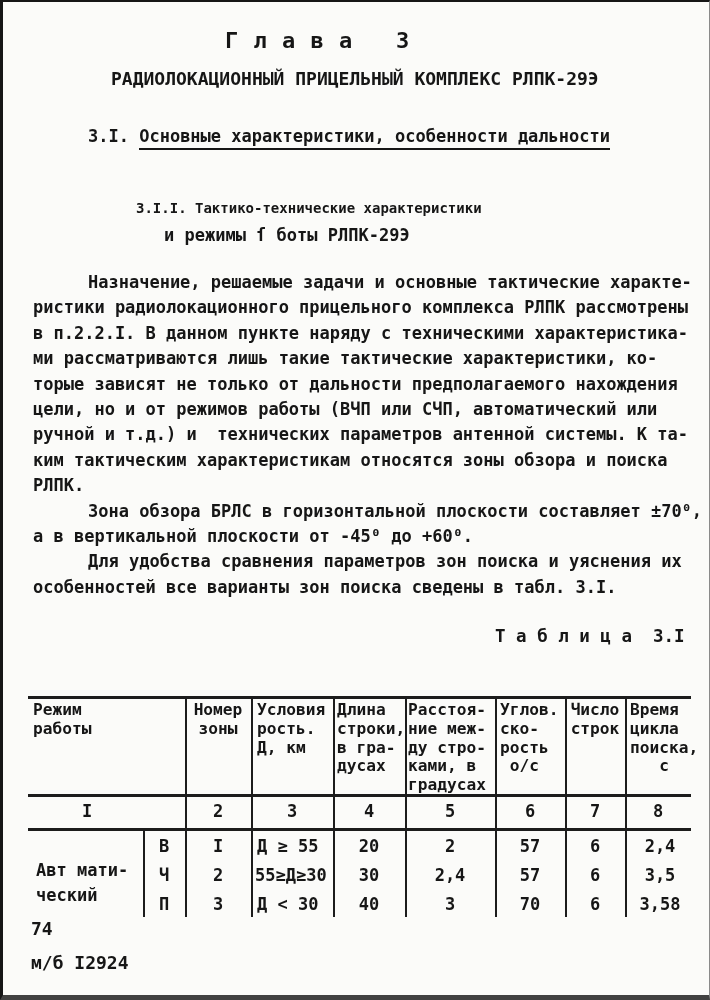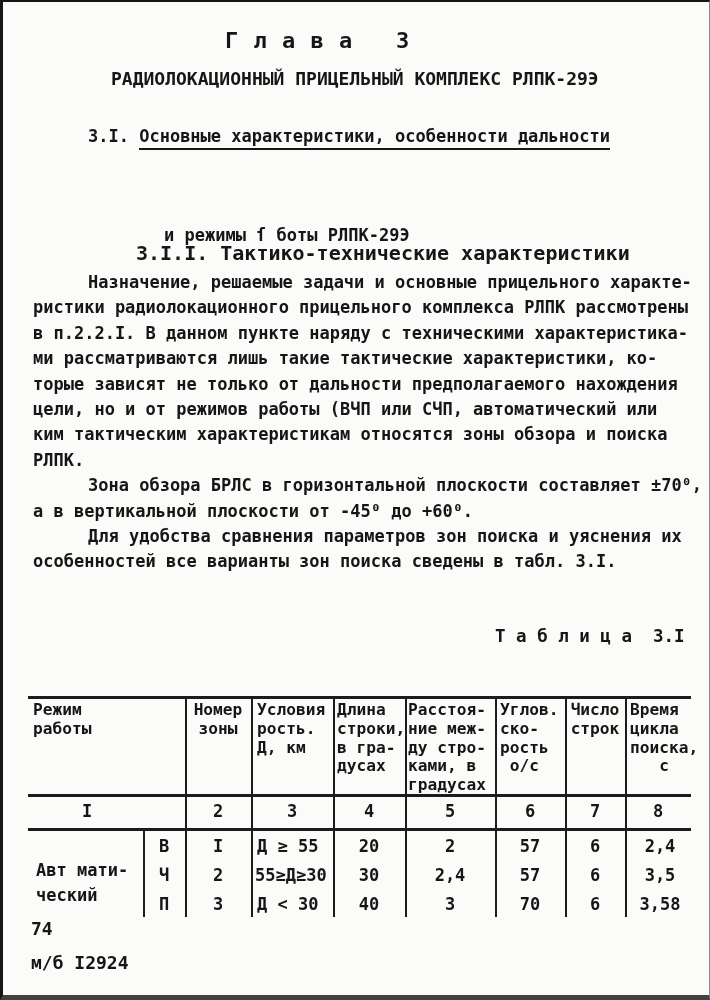--- a/index.html
+++ b/index.html
@@ -16,21 +16,21 @@
     border-top:2px solid #161616;
     border-right:1px solid #8a8a8a;
     border-bottom:5px solid #414141;
   }
   .abs{position:absolute;white-space:pre;}
   .chapter{top:26px;left:222px;font-size:22px;letter-spacing:1px;}
   .doc-title{top:66px;left:108px;font-size:18px;}
   .s31a{top:124px;left:85px;font-size:17px;}
   .s31b{top:157px;left:193px;font-size:17px;}
   .uline{border-bottom:2px solid #161616;padding-bottom:2px;}
-  .s311a{top:198px;left:133px;font-size:20px;margin-top:41px;}
+  .s311a{top:198px;left:133px;font-size:14px;}
   .s311b{top:223px;left:161px;font-size:17px;}
   .bodyblock{position:absolute;top:268px;left:30px;width:670px;font-size:17px;line-height:25.4px;}
   .bodyline{white-space:pre;}
   .ind{padding-left:55px;}
   .tbl-caption{top:624px;left:492px;font-size:17.5px;}
   .hline{position:absolute;background:#1c1c1c;height:3px;}
   .vline{position:absolute;background:#1c1c1c;width:2px;}
   .hcell{position:absolute;top:699px;font-size:16.2px;line-height:18.8px;white-space:pre;}
   .ctr{text-align:center;}
   .ncell{position:absolute;top:799px;height:26px;font-size:17px;text-align:center;}
@@ -48,26 +48,27 @@
   <div class="abs chapter">Г л а в а   3</div>
 
   <div class="abs doc-title">РАДИОЛОКАЦИОННЫЙ ПРИЦЕЛЬНЫЙ КОМПЛЕКС РЛПК-29Э</div>
 
   <div class="abs s31a"><span>3.I. </span><span class="uline">Основные характеристики, особенности дальности</span></div>
 
   <div class="abs s311a">3.I.I. Тактико-технические характеристики</div>
   <div class="abs s311b">и режимы ſ боты РЛПК-29Э</div>
 
   <div class="bodyblock">
-    <div class="bodyline ind">Назначение, решаемые задачи и основные прицельного характе-</div>
+    <div class="bodyline ind">Назначение, решаемые задачи и основные тактические характе-</div>
     <div class="bodyline">ристики радиолокационного прицельного комплекса РЛПК рассмотрены</div>
     <div class="bodyline">в п.2.2.I. В данном пункте наряду с техническими характеристика-</div>
     <div class="bodyline">ми рассматриваются лишь такие тактические характеристики, ко-</div>
     <div class="bodyline">торые зависят не только от дальности предполагаемого нахождения</div>
     <div class="bodyline">цели, но и от режимов работы (ВЧП или СЧП, автоматический или</div>
+    <div class="bodyline">ручной и т.д.) и  технических параметров антенной системы. К та-</div>
     <div class="bodyline">ким тактическим характеристикам относятся зоны обзора и поиска</div>
     <div class="bodyline">РЛПК.</div>
     <div class="bodyline ind">Зона обзора БРЛС в горизонтальной плоскости составляет ±70⁰,</div>
     <div class="bodyline">а в вертикальной плоскости от -45⁰ до +60⁰.</div>
     <div class="bodyline ind">Для удобства сравнения параметров зон поиска и уяснения их</div>
     <div class="bodyline">особенностей все варианты зон поиска сведены в табл. 3.I.</div>
   </div>
 
   <div class="abs tbl-caption">Т а б л и ц а  3.I</div>
 

